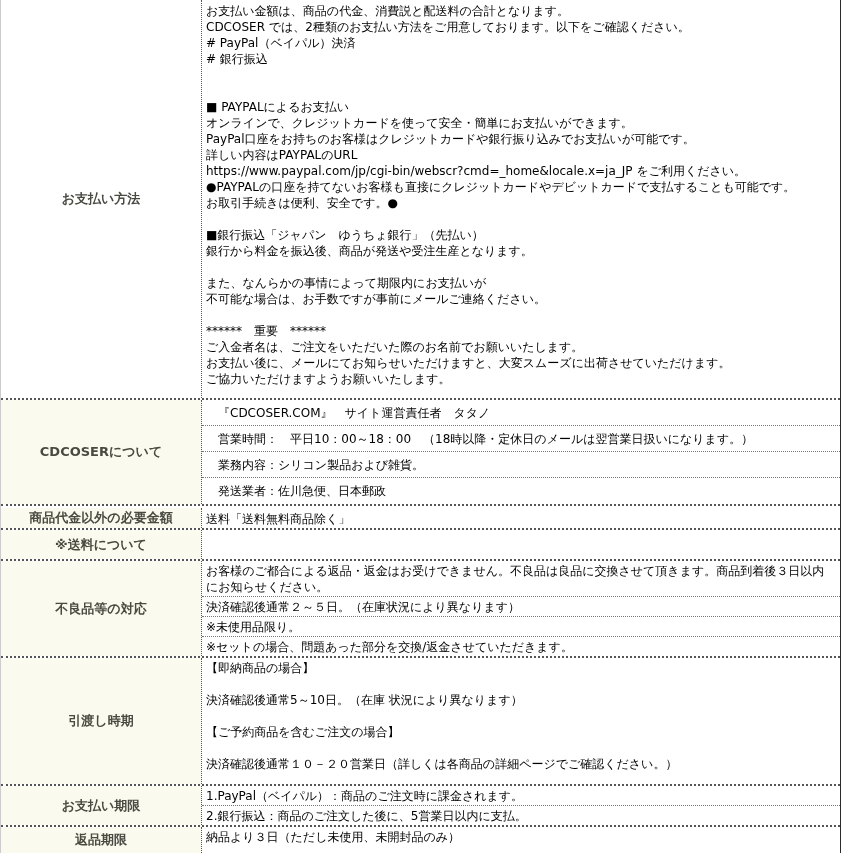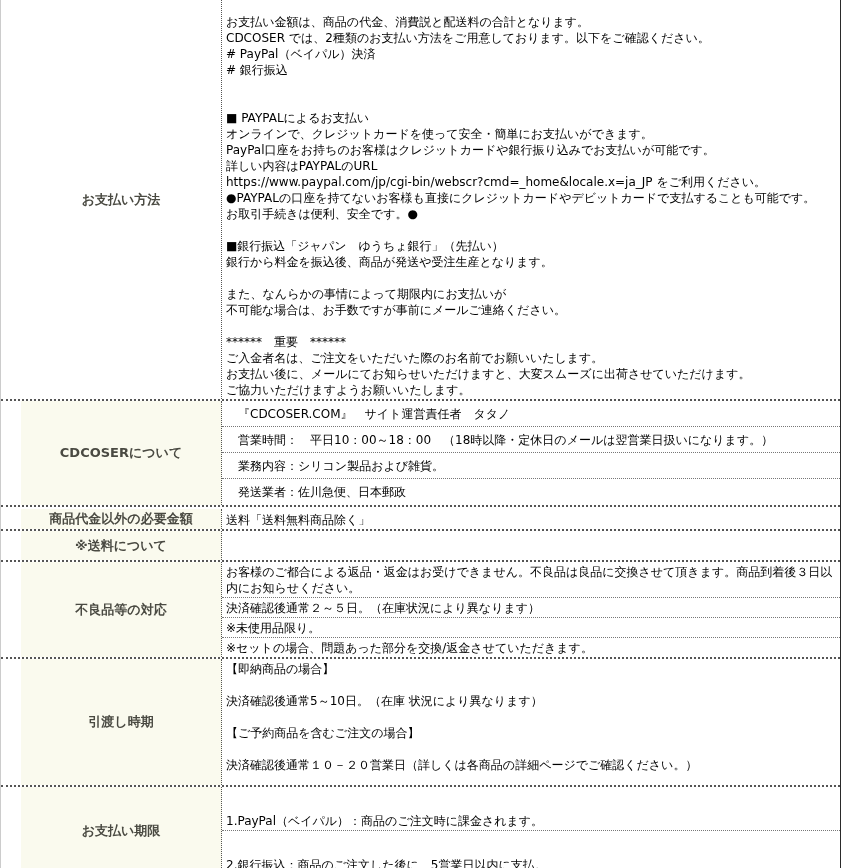--- a/index.html
+++ b/index.html
@@ -29,50 +29,49 @@
     display: flex;
     align-items: center;
     justify-content: center;
     text-align: center;
     font-weight: bold;
     font-size: 13px;
     color: #4a4a42;
     background: #fafaee;
     border-right: 1px dotted #555555;
     padding: 2px 4px;
-    margin-left: 20px;
   }
   .row-0 .label-cell { background: #ffffff; }
   .content-cell {
     flex: 1;
     display: flex;
     flex-direction: column;
     min-width: 0;
   }
   .sub-cell {
     box-sizing: border-box;
     padding: 2px 4px 1px 4px;
     border-bottom: 1px dotted #777777;
     white-space: pre-wrap;
     word-break: break-all;
   }
   .sub-cell:last-child { border-bottom: none; }
   .email-bold { font-weight: bold; }
 
   
   .row-0 { min-height: 398px; }
-  .row-0 .sub-cell { padding-top: 14px; }
+  .row-0 .sub-cell { padding-top: 3px; }
   .row-1 .sub-cell { min-height: 26px; display: block; padding-top: 5px; padding-left: 16px; }
   .row-2 { min-height: 22px; align-items: flex-end; }
   .row-3 { min-height: 29px; }
   .row-3 .sub-cell { display: flex; align-items: center; }
   .row-4 .sub-cell { min-height: 17px; }
   .row-4 .sub-cell:first-child { min-height: 33px; }
   .row-5 { min-height: 126px; }
-  .row-6 .sub-cell { min-height: 17px; margin-top: 24px; }
+  .row-6 .sub-cell { min-height: 17px; }
   .row-7 { min-height: 26px; }
   .row-7 .sub-cell { display: flex; align-items: center; }
 </style>
 </head>
 <body>
 
 <div class="info-table">
 
   <div class="row row-0">
     <div class="label-cell">お支払い方法</div>

